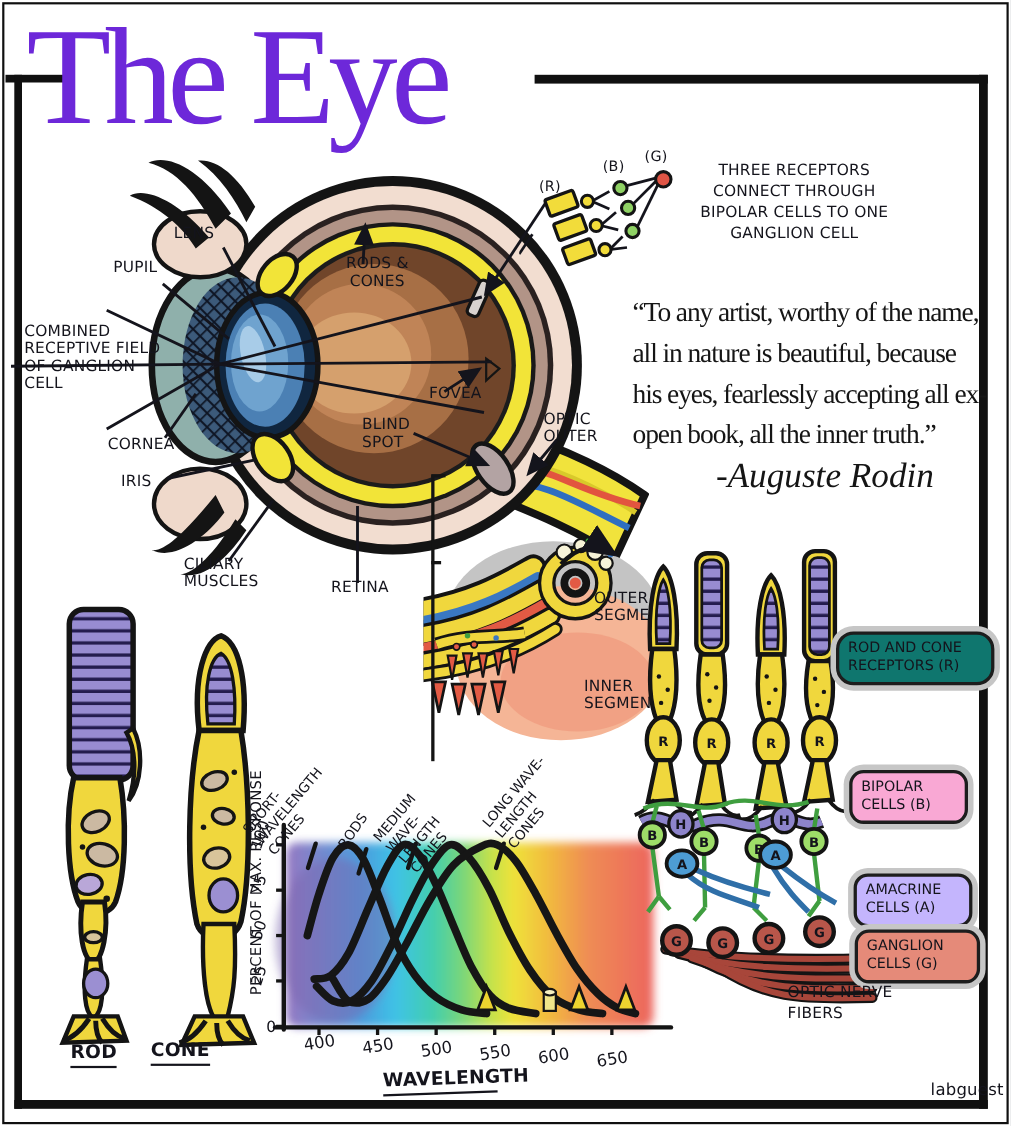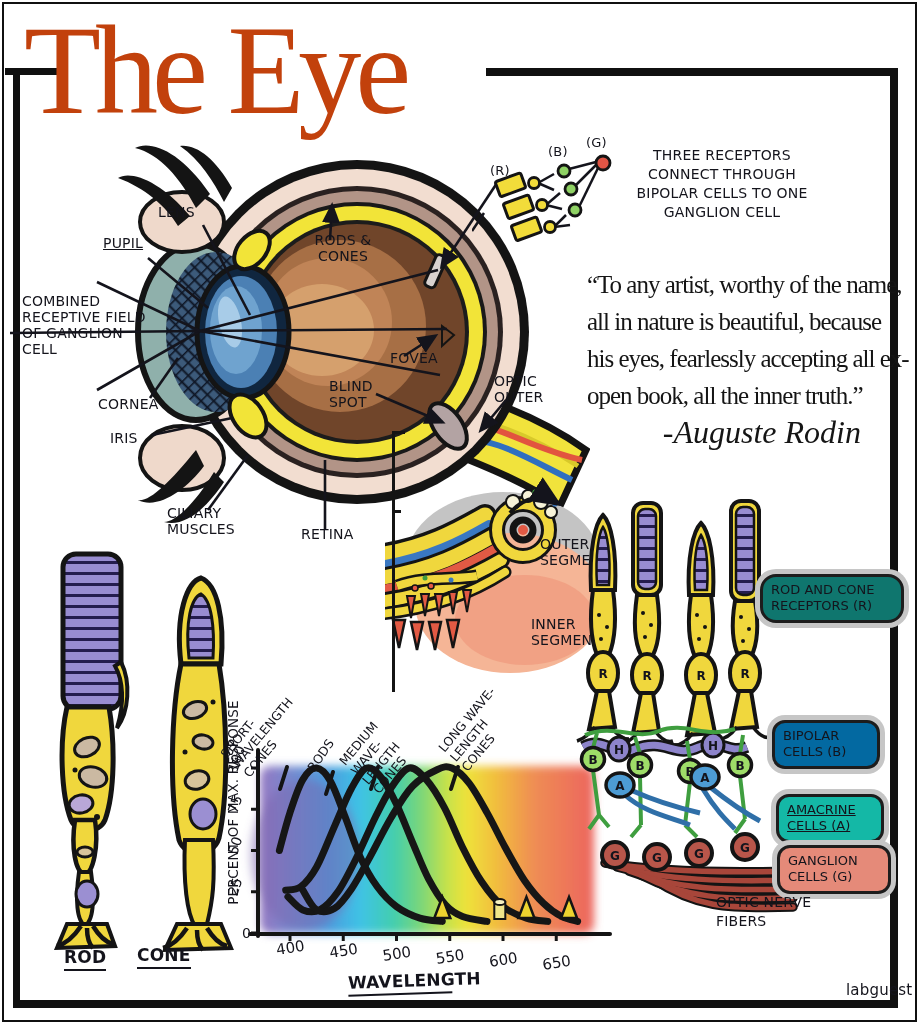--- a/index.html
+++ b/index.html
@@ -2,21 +2,21 @@
 <html><head>
 <meta charset="utf-8">
 <style>
   html,body{margin:0;padding:0;background:#9aa0a6;}
   #stage{position:relative;width:919px;height:1024px;background:#ffffff;overflow:hidden;
          font-family:"DejaVu Sans",sans-serif;color:#17171d;}
   .abs{position:absolute;}
   .frame{position:absolute;background:#101010;}
   .outer-frame{position:absolute;inset:2px;border:2px solid #101010;pointer-events:none;}
   .title{font-family:"Liberation Serif",serif;font-size:126px;line-height:1;letter-spacing:-6px;
-         color:#c2410c;white-space:nowrap;}
+         color:#6d28d9;white-space:nowrap;}
   .hand{font-size:14px;line-height:1.15;color:#14141c;font-weight:500;letter-spacing:0.2px;}
   .hand.small{font-size:13px;}
   .hand.big{font-size:17px;font-weight:bold;}
   .underl{border-bottom:2.5px solid #14141c;padding-bottom:1px;}
   .quote{font-family:"Liberation Serif",serif;font-size:25px;line-height:37px;letter-spacing:-1px;
          color:#151515;white-space:nowrap;}
   .attrib{font-family:"Liberation Serif",serif;font-style:italic;font-size:32px;
           text-align:right;padding-right:58px;color:#151515;}
   .legend-box{position:absolute;border:3.5px solid #1d1d1d;border-radius:13px;
               box-shadow:0 0 0 5px #c6c6c6;padding:5px 8px;font-size:13px;line-height:1.25;
@@ -110,21 +110,21 @@
       <line x1="325" y1="400" x2="325" y2="330"></line>
       <line x1="330" y1="110" x2="332" y2="76" marker-end="url(#arrE)"></line>
       <line x1="404" y1="226" x2="435" y2="206" marker-end="url(#arrE)"></line>
       <line x1="376" y1="264" x2="442" y2="292" marker-end="url(#arrE)"></line>
       <line x1="506" y1="270" x2="481" y2="300" marker-end="url(#arrE)"></line>
       <line x1="497" y1="53" x2="442" y2="136" marker-end="url(#arrE)"></line>
     </g>
   </svg>
 
   <div class="abs hand" style="left:158px;top:204px;">LENS</div>
-  <div class="abs hand" style="left:103px;top:235px;text-decoration:underline;">PUPIL</div>
+  <div class="abs hand" style="left:103px;top:235px;">PUPIL</div>
   <div class="abs hand" style="left:22px;top:293px;width:132px;">COMBINED RECEPTIVE FIELD OF GANGLION CELL</div>
   <div class="abs hand" style="left:98px;top:396px;">CORNEA</div>
   <div class="abs hand" style="left:110px;top:430px;">IRIS</div>
   <div class="abs hand" style="left:167px;top:505px;width:110px;">CILIARY MUSCLES</div>
   <div class="abs hand" style="left:301px;top:526px;">RETINA</div>
   <div class="abs hand" style="left:297px;top:232px;width:92px;text-align:center;">RODS &amp; CONES</div>
   <div class="abs hand" style="left:390px;top:350px;">FOVEA</div>
   <div class="abs hand" style="left:329px;top:378px;width:72px;">BLIND SPOT</div>
   <div class="abs hand" style="left:494px;top:373px;width:64px;">OPTIC OUTER</div>
 
@@ -154,21 +154,21 @@
       <circle cx="99" cy="56" r="6" fill="#8fd264" stroke="#141414" stroke-width="2.8"></circle>
       <circle cx="103" cy="77" r="6" fill="#8fd264" stroke="#141414" stroke-width="2.8"></circle>
     </g>
     <circle cx="131" cy="30" r="7" fill="#e05545" stroke="#141414" stroke-width="2.8"></circle>
   </svg>
   <div class="abs hand small" style="left:490px;top:164px;">(R)</div>
   <div class="abs hand small" style="left:548px;top:145px;">(B)</div>
   <div class="abs hand small" style="left:586px;top:136px;">(G)</div>
   <div class="abs hand" style="left:622px;top:146px;width:200px;text-align:center;line-height:1.35;">THREE RECEPTORS CONNECT THROUGH BIPOLAR CELLS TO ONE GANGLION CELL</div>
 
-  <div class="abs" style="left:575px;top:266px;width:332px;margin-left:12px;">
+  <div class="abs" style="left:575px;top:266px;width:332px;">
     <div class="quote">“To any artist, worthy of the name,</div>
     <div class="quote">all in nature is beautiful, because</div>
     <div class="quote">his eyes, fearlessly accepting all ex-</div>
     <div class="quote">open book, all the inner truth.”</div>
     <div class="attrib">-Auguste Rodin</div>
   </div>
 
   <svg class="abs" style="left:385px;top:468px;" width="225" height="215" viewBox="0 0 225 215">
     <defs>
       <marker id="arrC" markerWidth="9" markerHeight="8" refX="6.5" refY="3.5" orient="auto">
@@ -506,20 +506,20 @@
       <g class="svgletter" text-anchor="middle">
         <text x="40" y="365">G</text>
         <text x="82" y="367">G</text>
         <text x="124" y="363">G</text>
         <text x="170" y="357">G</text>
       </g>
     </g>
   </svg>
 
   <div class="legend-box" style="left: 760px; top: 574px; width: 122px; border-radius: 16px; background: #0f766e;">ROD AND CONE RECEPTORS (R)</div>
-  <div class="legend-box" style="left: 772px; top: 720px; width: 86px; background: #0369a1;">BIPOLAR CELLS (B)</div>
-  <div class="legend-box" style="left: 776px; top: 794px; width: 86px; background: #14b8a6; text-decoration: underline;">AMACRINE CELLS (A)</div>
+  <div class="legend-box" style="left: 772px; top: 700px; width: 86px; background: #f9a8d4;">BIPOLAR CELLS (B)</div>
+  <div class="legend-box" style="left: 776px; top: 794px; width: 86px; background: #c4b5fd;">AMACRINE CELLS (A)</div>
   <div class="legend-box" style="left: 777px; top: 845px; width: 92px; background: rgb(229, 138, 121);">GANGLION CELLS (G)</div>
 
   <div class="abs hand" style="left:716px;top:893px;width:96px;line-height:1.35;">OPTIC NERVE FIBERS</div>
 
   <div class="abs hand" style="left:846px;top:982px;font-size:15px;">labguest</div>
 </div>
 
 </body></html>

